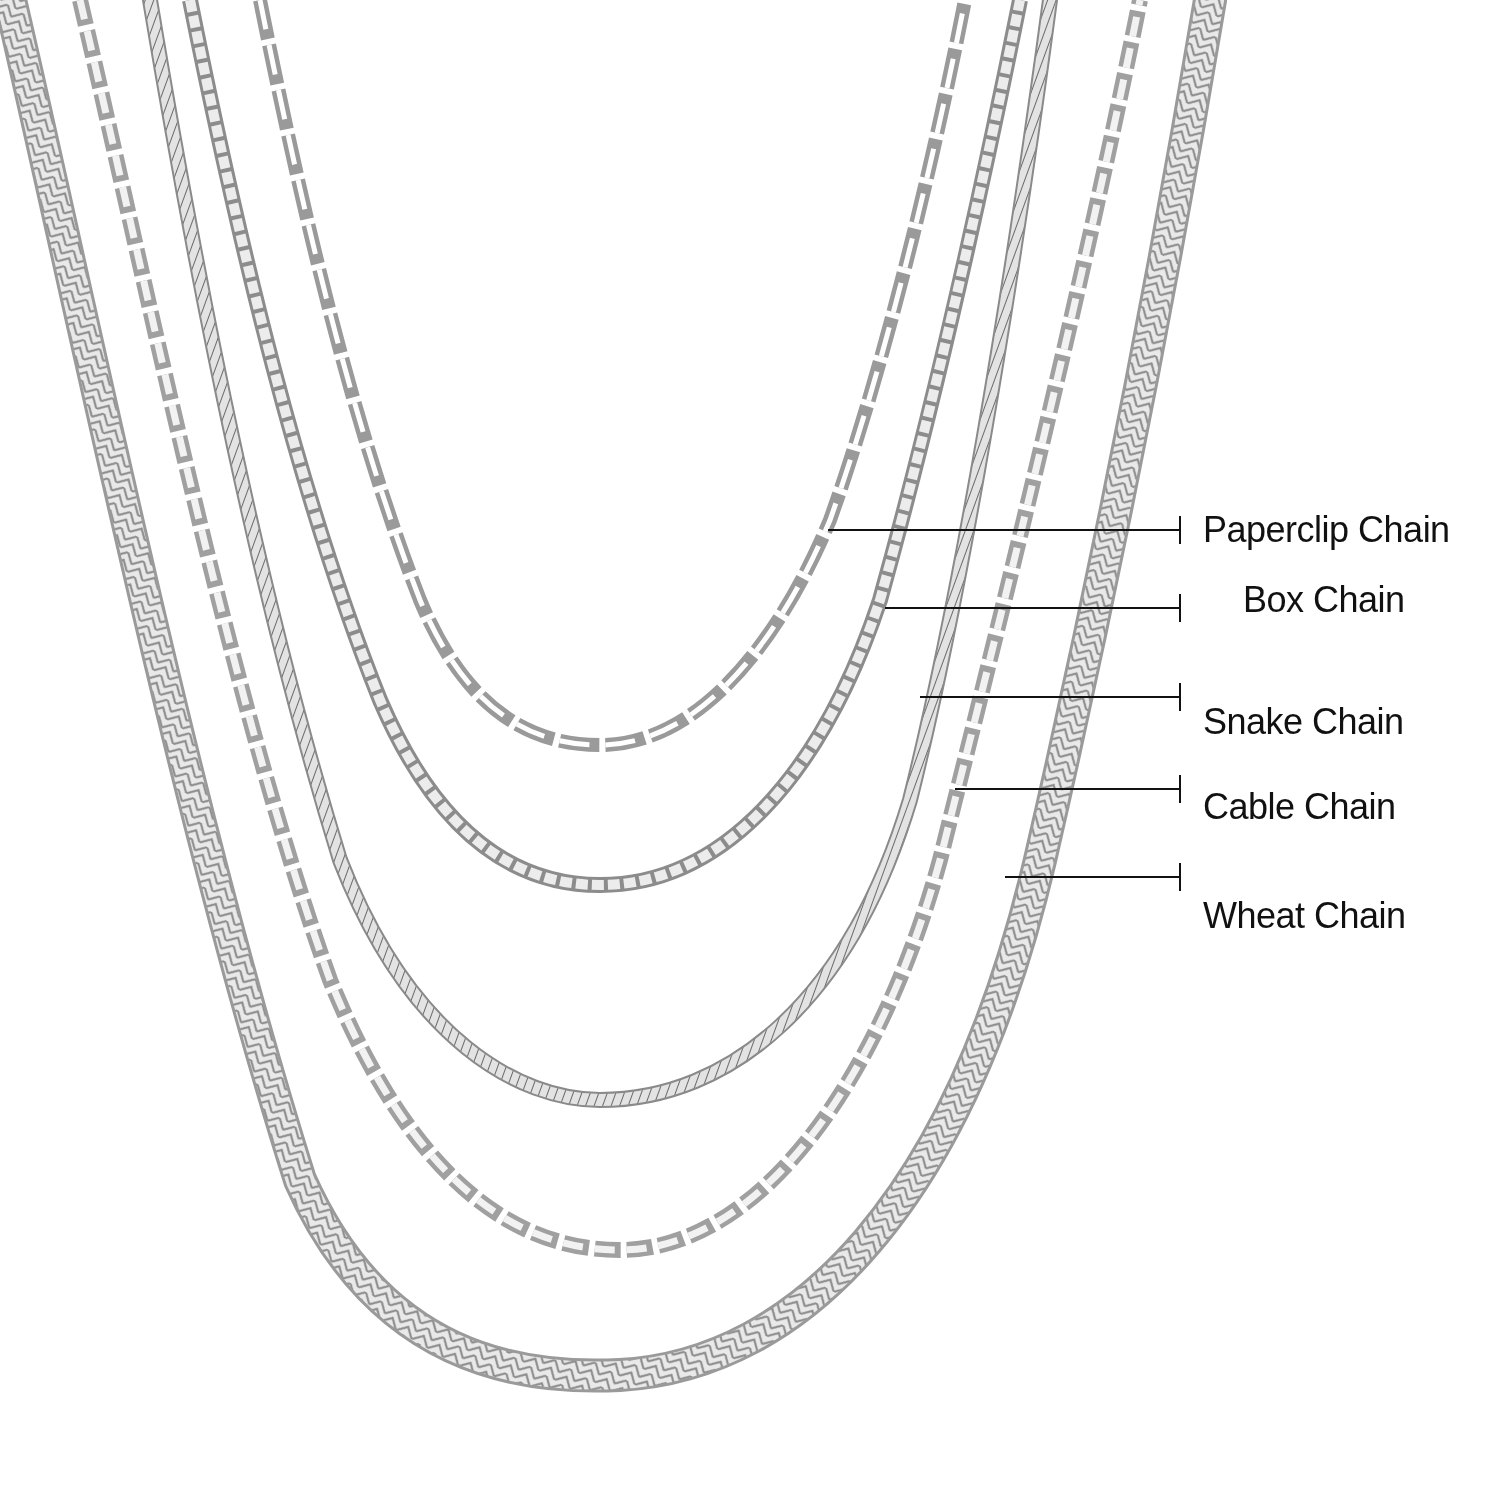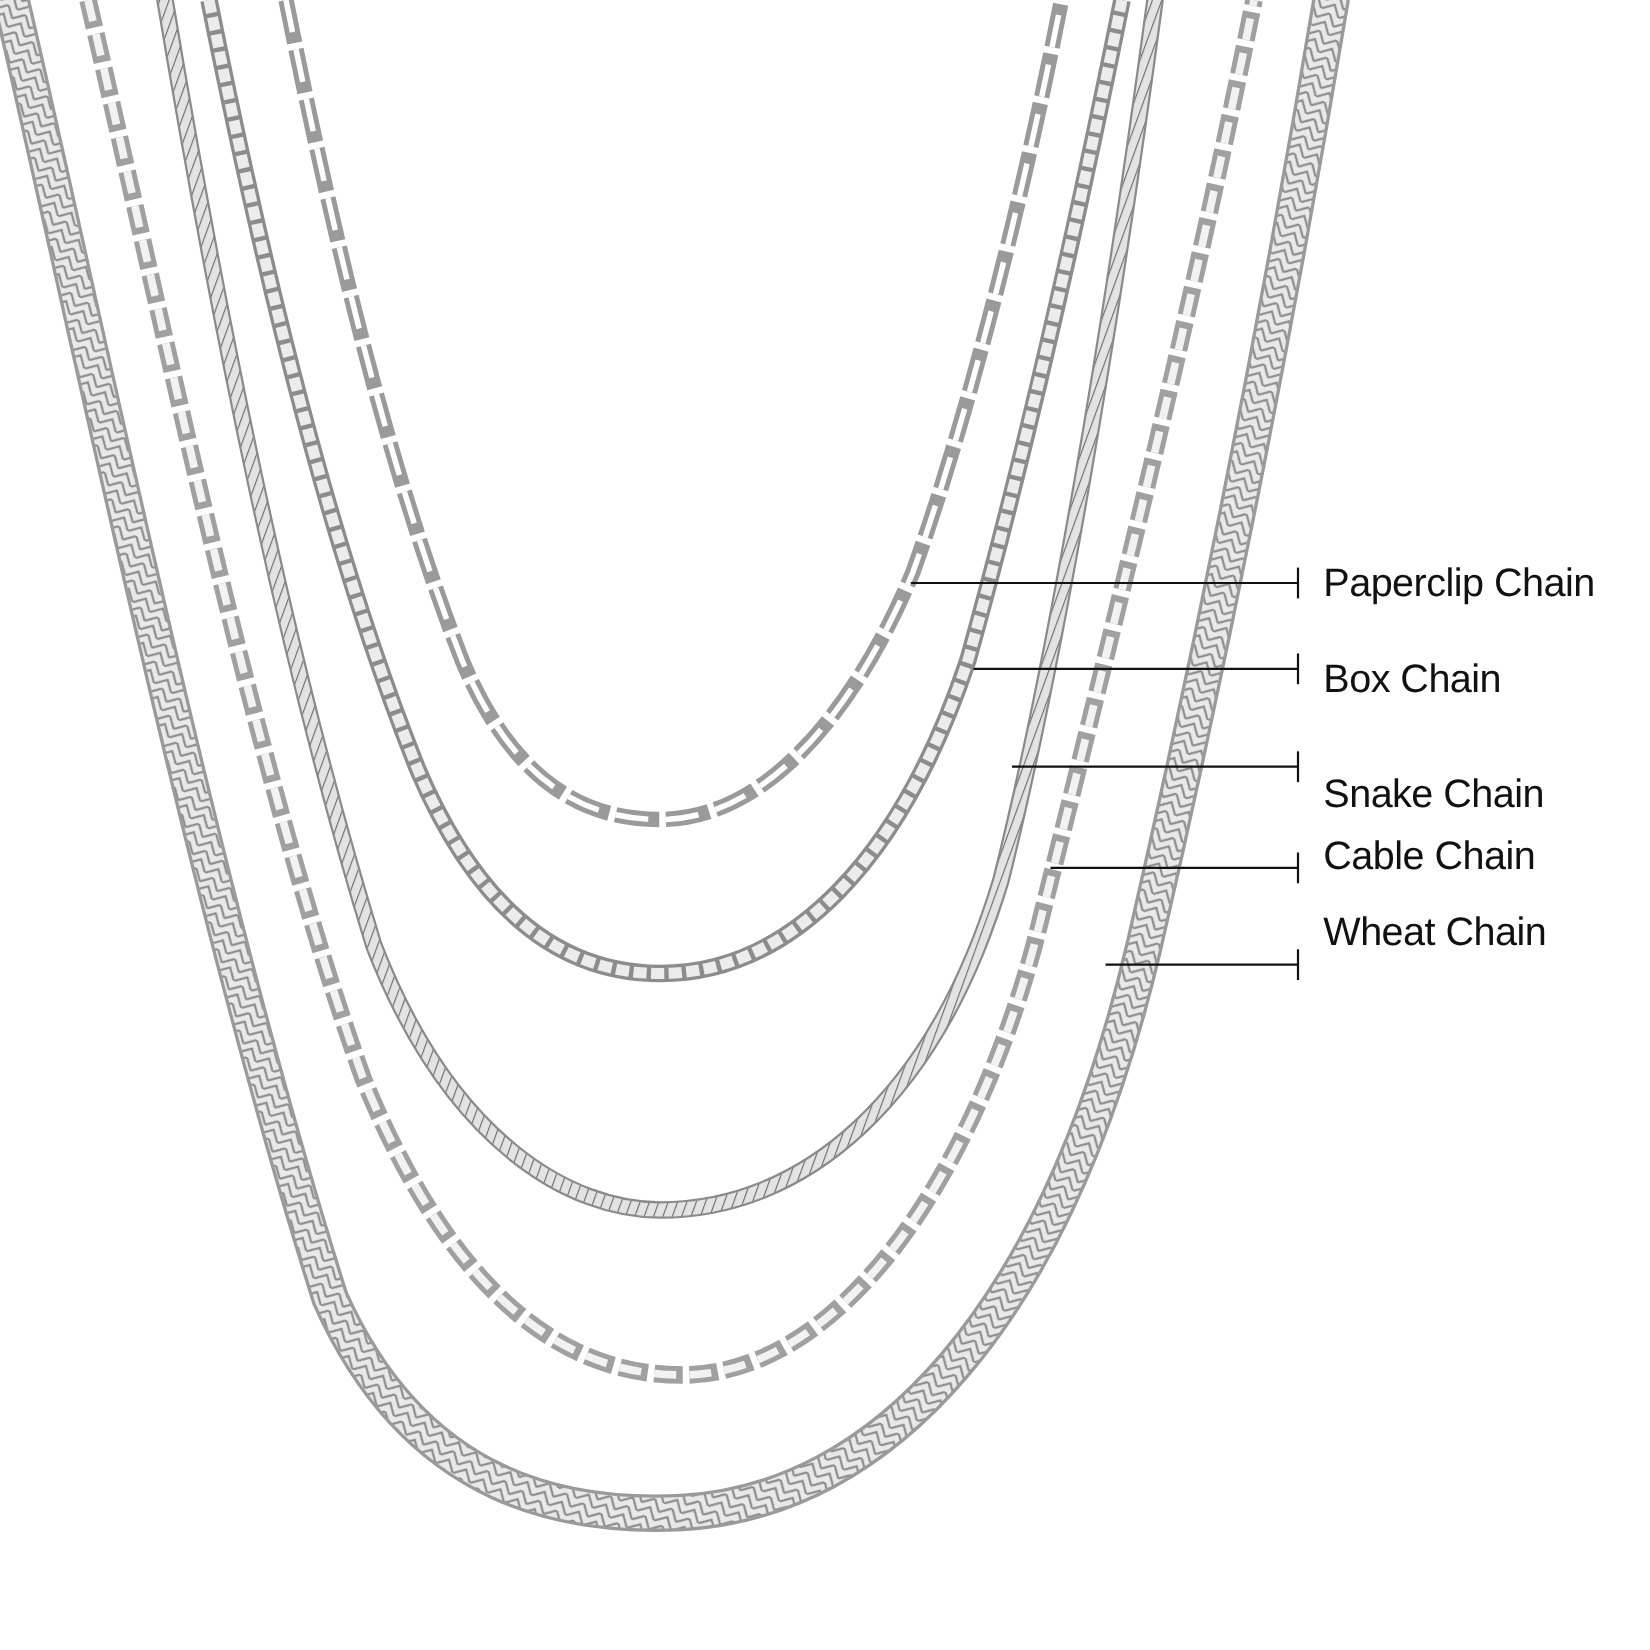--- a/index.html
+++ b/index.html
@@ -50,16 +50,16 @@
     <line x1="920" y1="697" x2="1180" y2="697"></line>
     <line x1="1180" y1="683" x2="1180" y2="711"></line>
     <line x1="955" y1="789" x2="1180" y2="789"></line>
     <line x1="1180" y1="775" x2="1180" y2="803"></line>
     <line x1="1005" y1="877" x2="1180" y2="877"></line>
     <line x1="1180" y1="863" x2="1180" y2="891"></line>
   </g>
 </svg>
 
 <div class="label" style="top:512px;">Paperclip Chain</div>
-<div class="label" style="top:599px;">Box Chain</div>
+<div class="label" style="top:582px;margin-left:40px;">Box Chain</div>
 <div class="label" style="top:704px;">Snake Chain</div>
-<div class="label" style="top:760px;">Cable Chain</div>
-<div class="label" style="top:829px;">Wheat Chain</div>
+<div class="label" style="top:789px;">Cable Chain</div>
+<div class="label" style="top:898px;">Wheat Chain</div>
 
 </body></html>

